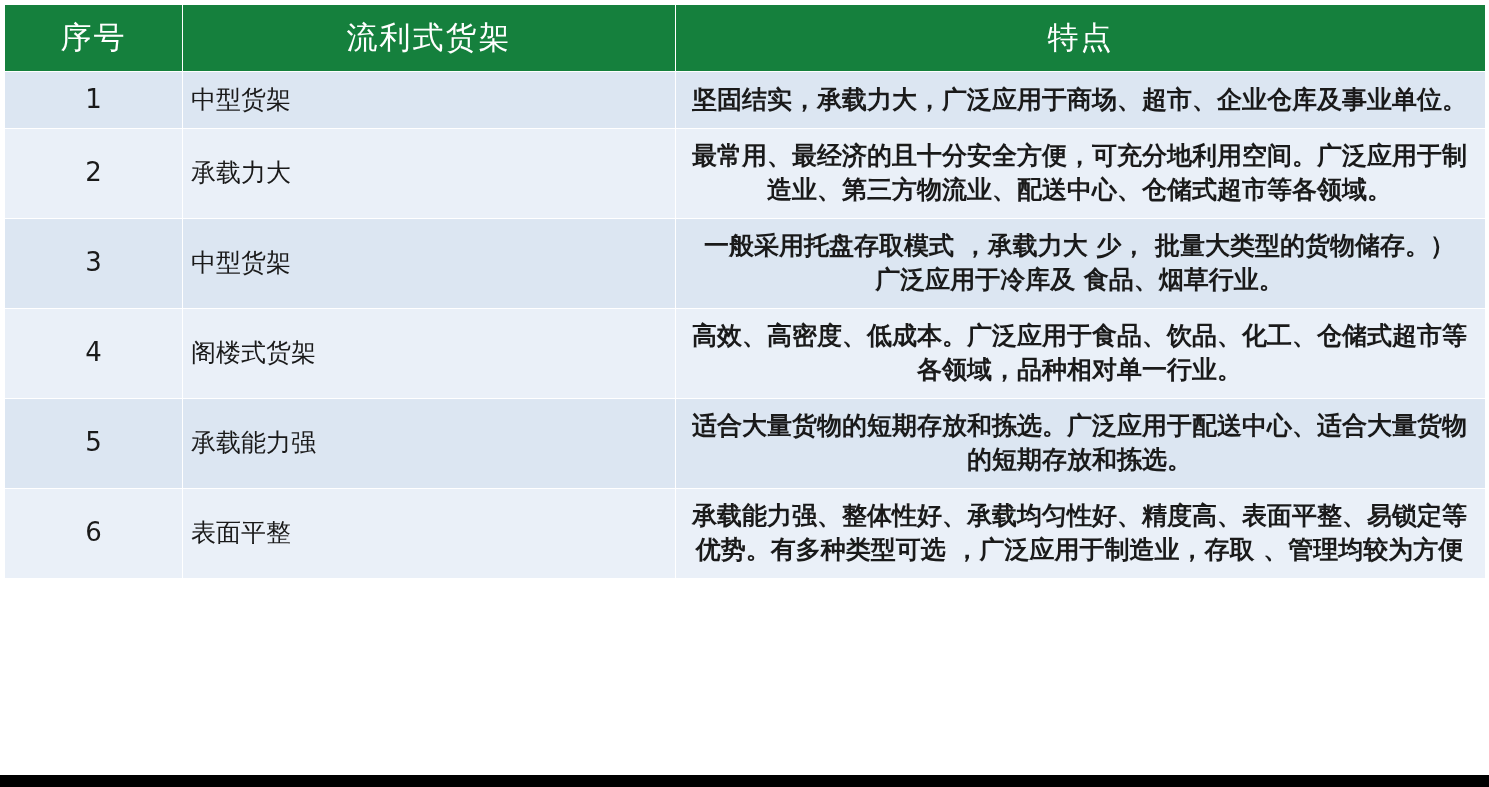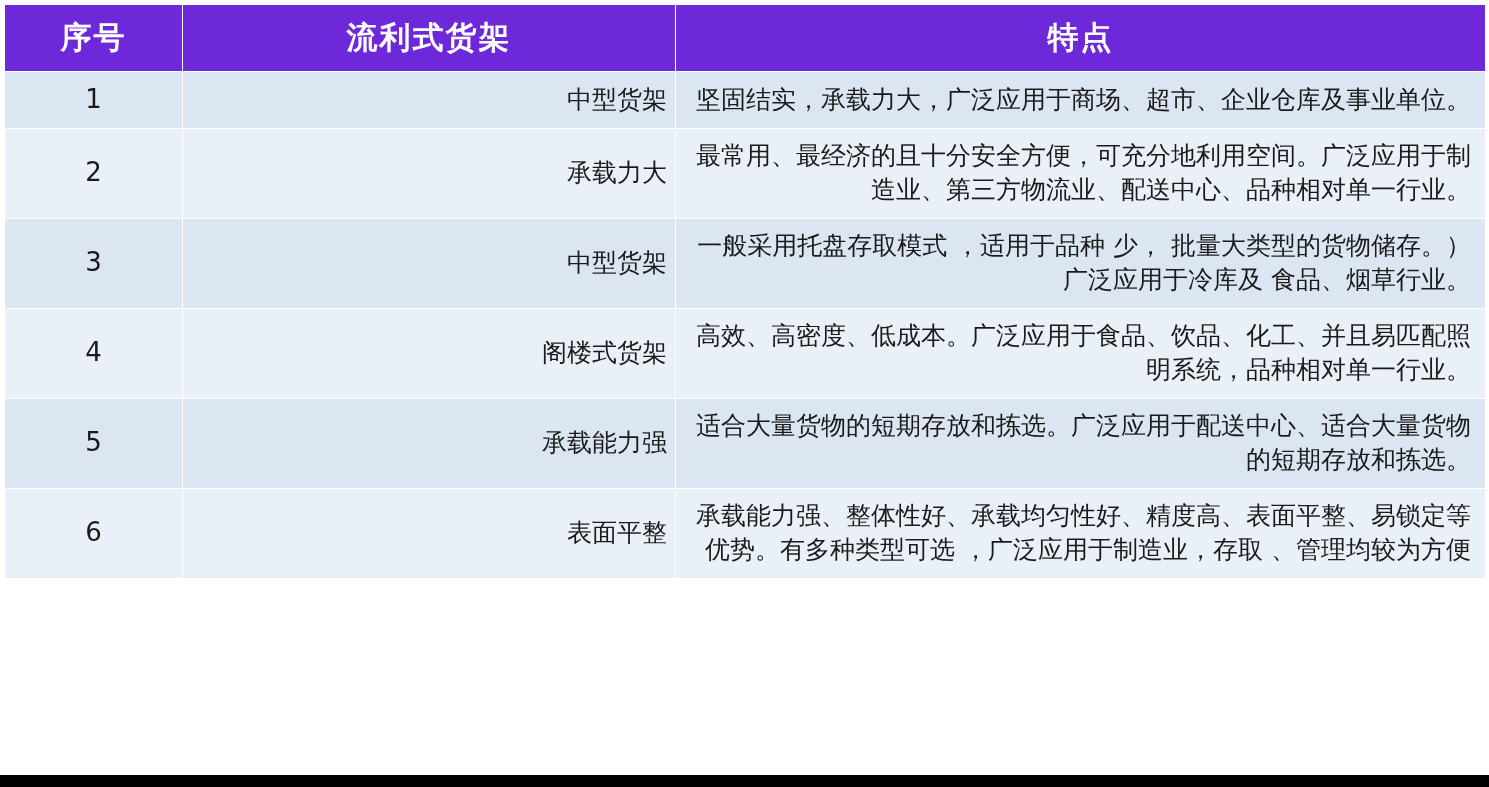--- a/index.html
+++ b/index.html
@@ -24,24 +24,24 @@
     border-collapse: collapse;
     width: 1481px;
     margin: 4px 4px 0 4px;
     table-layout: fixed;
   }
   table.shelf-table col.c1 { width: 178px; }
   table.shelf-table col.c2 { width: 493px; }
   table.shelf-table col.c3 { width: 810px; }
 
   thead th {
-    background: #6d28d9;
+    background: #15803d;
     color: #ffffff;
     font-size: 31px;
-    font-weight: bold;
+    font-weight: normal;
     text-align: center;
     padding: 12px 6px;
     border: 1px solid #ffffff;
     letter-spacing: 2px;
     height: 52px;
     box-sizing: border-box;
   }
   tbody td {
     border: 1px solid #ffffff;
     font-size: 25px;
@@ -52,27 +52,28 @@
     line-height: 1.38;
   }
   tbody tr.odd td { background: #dce6f2; }
   tbody tr.even td { background: #eaf0f8; }
 
   td.col-index {
     text-align: center;
     font-size: 26px;
   }
   td.col-type {
-    text-align: right;
+    text-align: left;
     font-size: 25px;
   }
   td.col-feature {
-    text-align: right;
+    text-align: center;
     padding-left: 12px;
     padding-right: 14px;
+    font-weight: bold;
   }
   .bottom-strip {
     position: absolute;
     left: 0;
     bottom: 0;
     width: 1489px;
     height: 16px;
     background: #000000;
   }
   .left-strip {
@@ -105,31 +106,31 @@
     </thead>
     <tbody>
       <tr class="odd">
         <td class="col-index">1</td>
         <td class="col-type">中型货架</td>
         <td class="col-feature">坚固结实，承载力大，广泛应用于商场、超市、企业仓库及事业单位。</td>
       </tr>
       <tr class="even">
         <td class="col-index">2</td>
         <td class="col-type">承载力大</td>
-        <td class="col-feature">最常用、最经济的且十分安全方便，可充分地利用空间。广泛应用于制造业、第三方物流业、配送中心、品种相对单一行业。</td>
+        <td class="col-feature">最常用、最经济的且十分安全方便，可充分地利用空间。广泛应用于制造业、第三方物流业、配送中心、仓储式超市等各领域。</td>
       </tr>
       <tr class="odd">
         <td class="col-index">3</td>
         <td class="col-type">中型货架</td>
-        <td class="col-feature">一般采用托盘存取模式 ，适用于品种 少， 批量大类型的货物储存。） 广泛应用于冷库及 食品、烟草行业。</td>
+        <td class="col-feature">一般采用托盘存取模式 ，承载力大 少， 批量大类型的货物储存。） 广泛应用于冷库及 食品、烟草行业。</td>
       </tr>
       <tr class="even">
         <td class="col-index">4</td>
         <td class="col-type">阁楼式货架</td>
-        <td class="col-feature">高效、高密度、低成本。广泛应用于食品、饮品、化工、并且易匹配照明系统，品种相对单一行业。</td>
+        <td class="col-feature">高效、高密度、低成本。广泛应用于食品、饮品、化工、仓储式超市等各领域，品种相对单一行业。</td>
       </tr>
       <tr class="odd">
         <td class="col-index">5</td>
         <td class="col-type">承载能力强</td>
         <td class="col-feature">适合大量货物的短期存放和拣选。广泛应用于配送中心、适合大量货物的短期存放和拣选。</td>
       </tr>
       <tr class="even">
         <td class="col-index">6</td>
         <td class="col-type">表面平整</td>
         <td class="col-feature">承载能力强、整体性好、承载均匀性好、精度高、表面平整、易锁定等优势。有多种类型可选 ，广泛应用于制造业，存取 、管理均较为方便</td>

